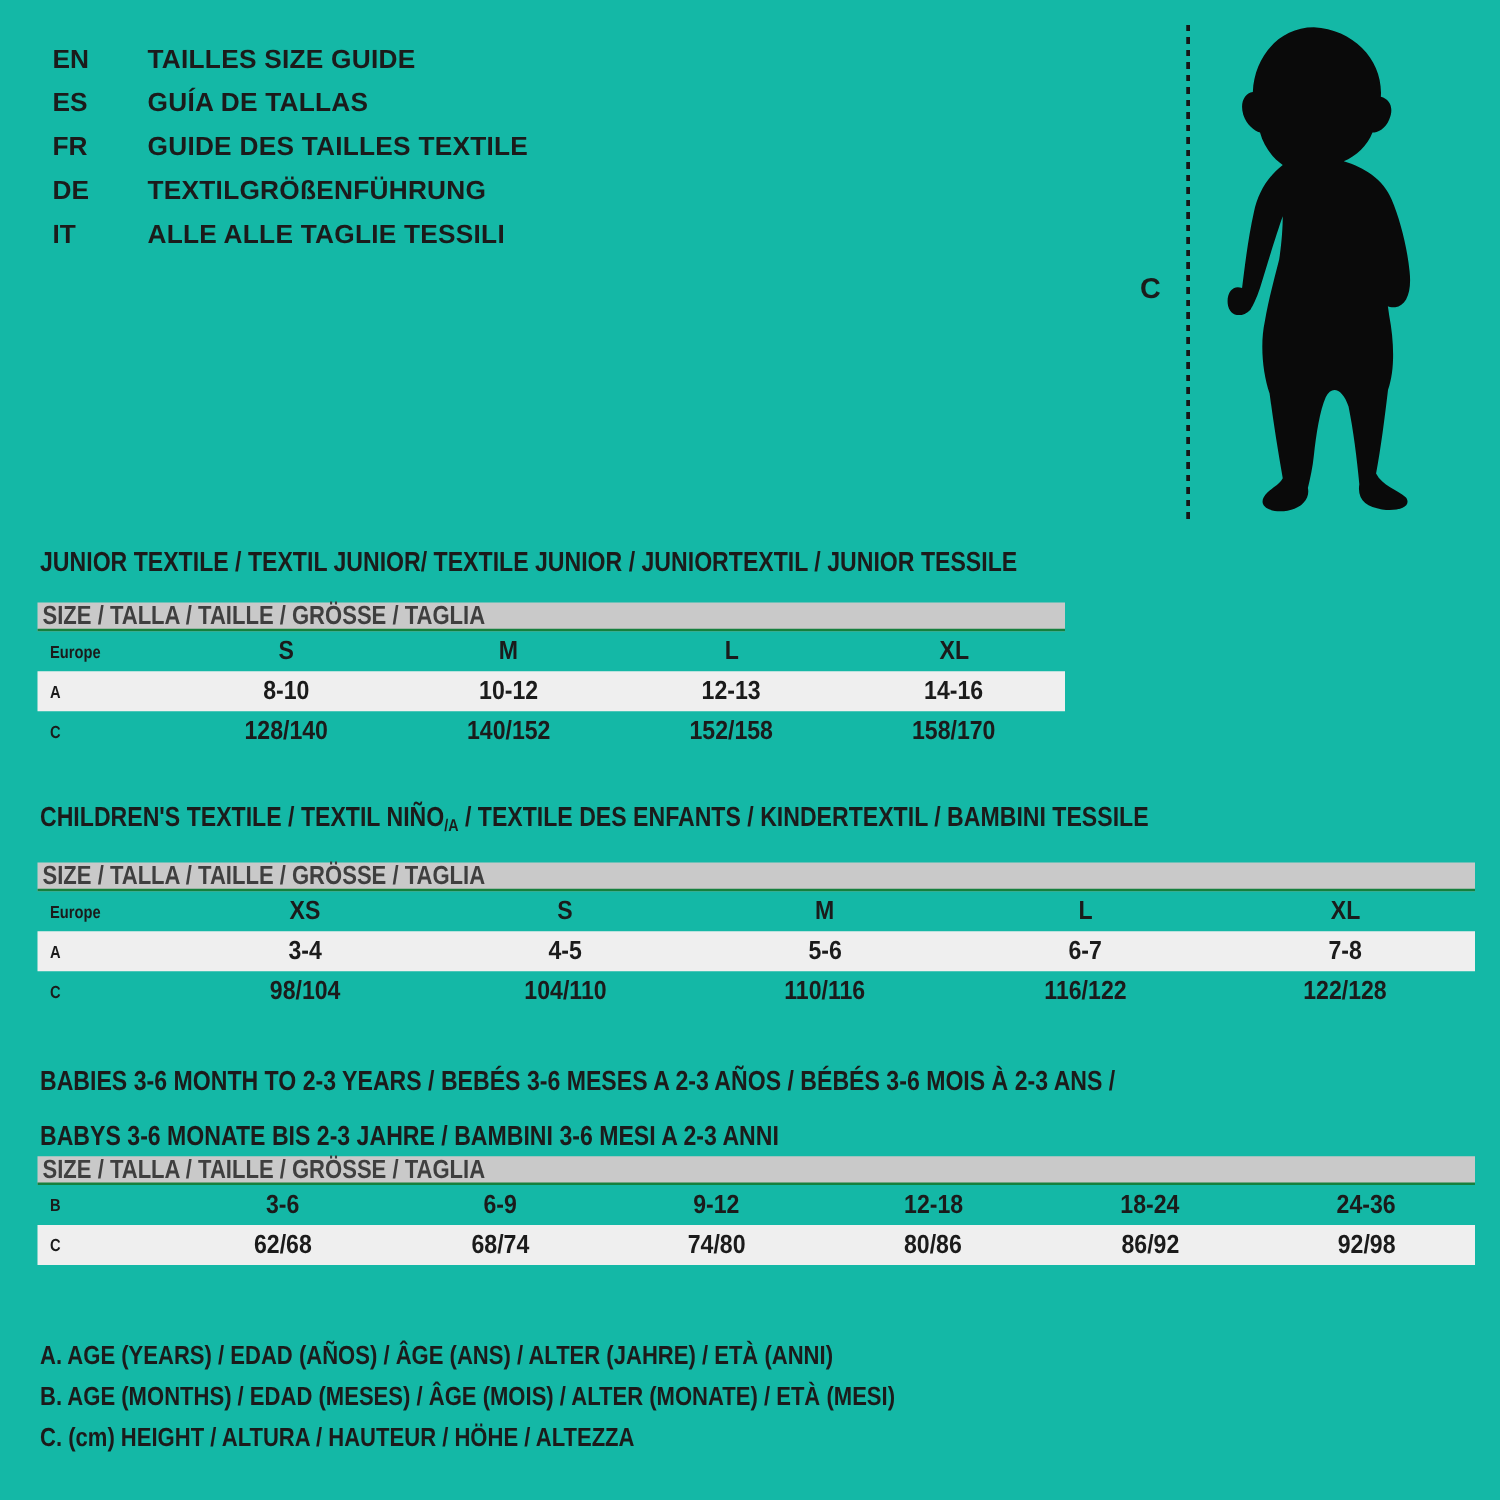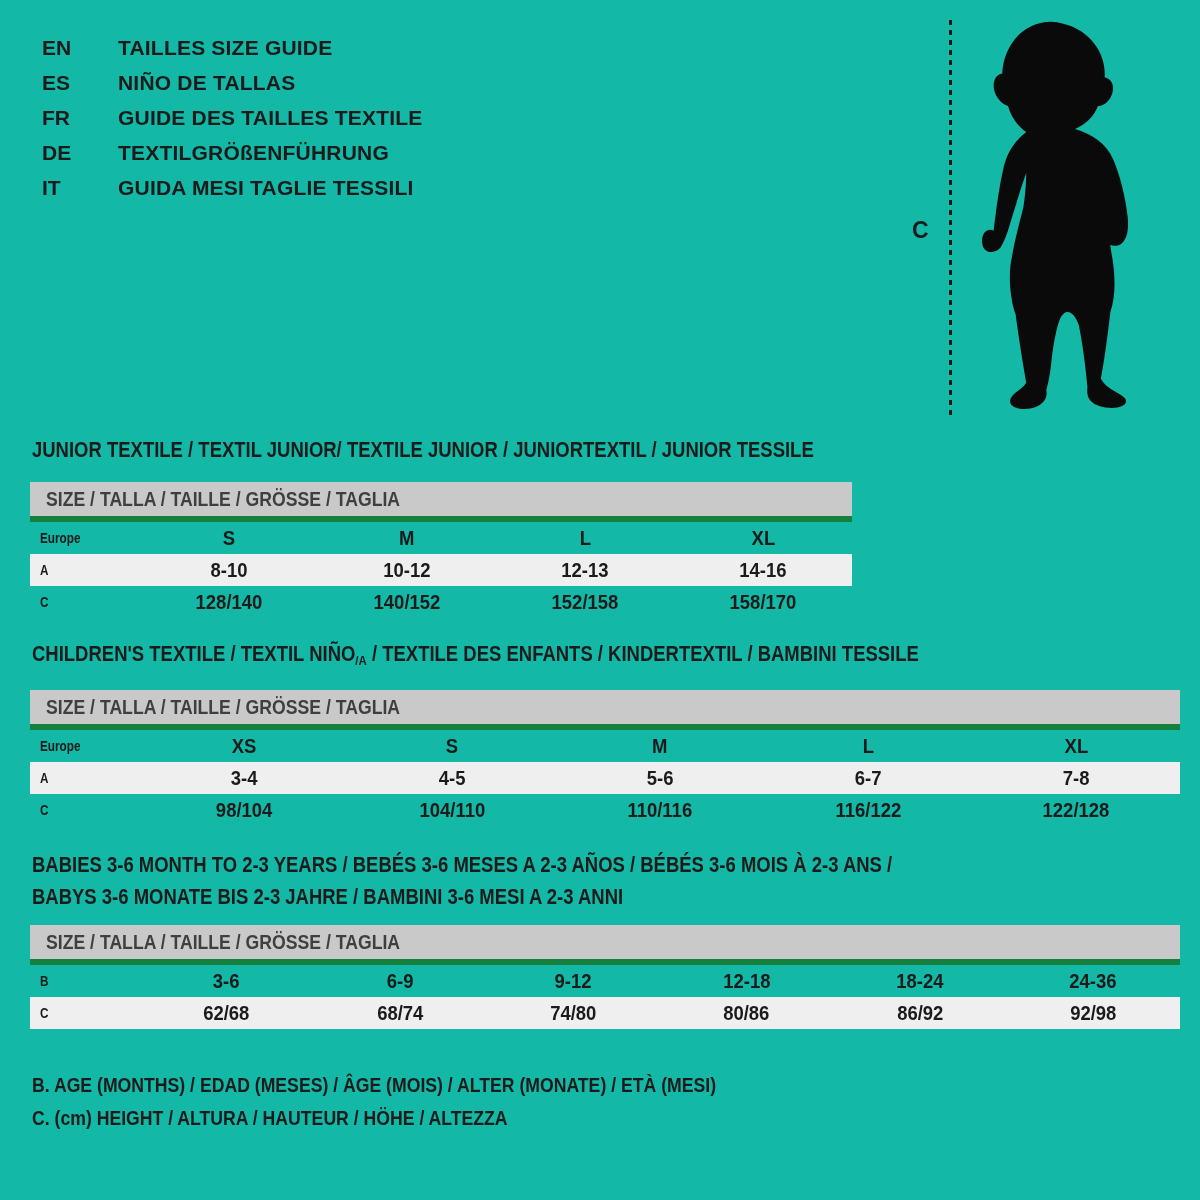--- a/index.html
+++ b/index.html
@@ -21,23 +21,23 @@
   .lang-code { width: 76px; font-size: 21px; font-weight: 700; }
   .lang-label { font-size: 21px; font-weight: 700; letter-spacing: 0.2px; }
 
   
   .sec-title { font-size: 22px; font-weight: 700; line-height: 28px; white-space: nowrap; }
   .sub { font-size: 0.62em; vertical-align: -0.28em; }
 
   
   .size-table { box-sizing: border-box; }
   .bar {
-    height: 40px; background: var(--header_bar, #c9c9c9);
-    display: flex; align-items: center; padding-left: 16px;
-    box-sizing: border-box; border-bottom: 6px solid #15803d;
+    height: 23px; background: var(--header_bar, #c9c9c9);
+    display: flex; align-items: center; padding-left: 4px;
+    box-sizing: border-box; border-bottom: 2px solid #15803d;
   }
   .bar-text { font-size: 21px; font-weight: 700; color: #3f3f3f; }
   .trow { display: flex; height: 32px; align-items: center; }
   .trow.shade { background: var(--row_alt, #efefef); }
   .c0 { width: 110px; padding-left: 10px; box-sizing: border-box; font-size: 14px; font-weight: 700; }
   .cc { flex: 1; display: flex; justify-content: center; align-items: center; font-size: 21px; font-weight: 700; }
 
   
   .dash-line {
     width: 3px; height: 396px;
@@ -53,33 +53,33 @@
 
 <div id="screen">
 
   <div class="abs" style="left:42px; top:30px;">
     <div class="lang-row">
       <span class="lang-code">EN</span>
       <span class="lang-label">TAILLES SIZE GUIDE</span>
     </div>
     <div class="lang-row">
       <span class="lang-code">ES</span>
-      <span class="lang-label">NIÑO DE TALLAS</span>
+      <span class="lang-label">GUÍA DE TALLAS</span>
     </div>
     <div class="lang-row">
       <span class="lang-code">FR</span>
       <span class="lang-label">GUIDE DES TAILLES TEXTILE</span>
     </div>
     <div class="lang-row">
       <span class="lang-code">DE</span>
       <span class="lang-label">TEXTILGRÖßENFÜHRUNG</span>
     </div>
     <div class="lang-row">
       <span class="lang-code">IT</span>
-      <span class="lang-label">GUIDA MESI TAGLIE TESSILI</span>
+      <span class="lang-label">ALLE ALLE TAGLIE TESSILI</span>
     </div>
   </div>
 
   <div class="abs dash-line" style="left:949px; top:20px;"></div>
   <div class="abs c-label" style="left:912px; top:217px;">C</div>
   <svg class="abs" style="left:962px; top:18px;" width="182" height="402" viewBox="0 0 180 420" aria-hidden="true">
     <path fill="#0a0a0a" d="M88,4
       C122,6 146,32 144,62
       C152,64 155,72 151,81 C148,89 141,92 137,92
       C133,103 123,112 113,116
@@ -222,21 +222,21 @@
       <span class="cc">
           <span class="cond-c">122/128</span>
         </span>
     </div>
   </div>
 
   <div class="abs" style="left:32px; top:849px;">
     <div class="sec-title" style="line-height:32px;">
       <span class="cond">BABIES 3-6 MONTH TO 2-3 YEARS / BEBÉS 3-6 MESES A 2-3 AÑOS / BÉBÉS 3-6 MOIS À 2-3 ANS /</span>
     </div>
-    <div class="sec-title" style="line-height:32px;">
+    <div class="sec-title" style="line-height:32px;margin-top:12px;">
       <span class="cond">BABYS 3-6 MONATE BIS 2-3 JAHRE / BAMBINI 3-6 MESI A 2-3 ANNI</span>
     </div>
   </div>
   <div class="abs size-table" style="left:30px; top:925px; width:1150px;">
     <div class="bar">
       <span class="bar-text cond">SIZE / TALLA / TAILLE / GRÖSSE / TAGLIA</span>
     </div>
     <div class="trow">
       <span class="c0"><span class="cond">B</span></span>
       <span class="cc">
@@ -275,17 +275,18 @@
       <span class="cc">
           <span class="cond-c">86/92</span>
         </span>
       <span class="cc">
           <span class="cond-c">92/98</span>
         </span>
     </div>
   </div>
 
   <div class="abs" style="left:32px; top:1068px;">
+    <div class="foot-line"><span class="cond">A. AGE (YEARS) / EDAD (AÑOS) / ÂGE (ANS) / ALTER (JAHRE) / ETÀ (ANNI)</span></div>
     <div class="foot-line"><span class="cond">B. AGE (MONTHS) / EDAD (MESES) / ÂGE (MOIS) / ALTER (MONATE) / ETÀ (MESI)</span></div>
     <div class="foot-line"><span class="cond">C. (cm) HEIGHT / ALTURA / HAUTEUR / HÖHE / ALTEZZA</span></div>
   </div>
 
 </div>
 
 </body></html>

